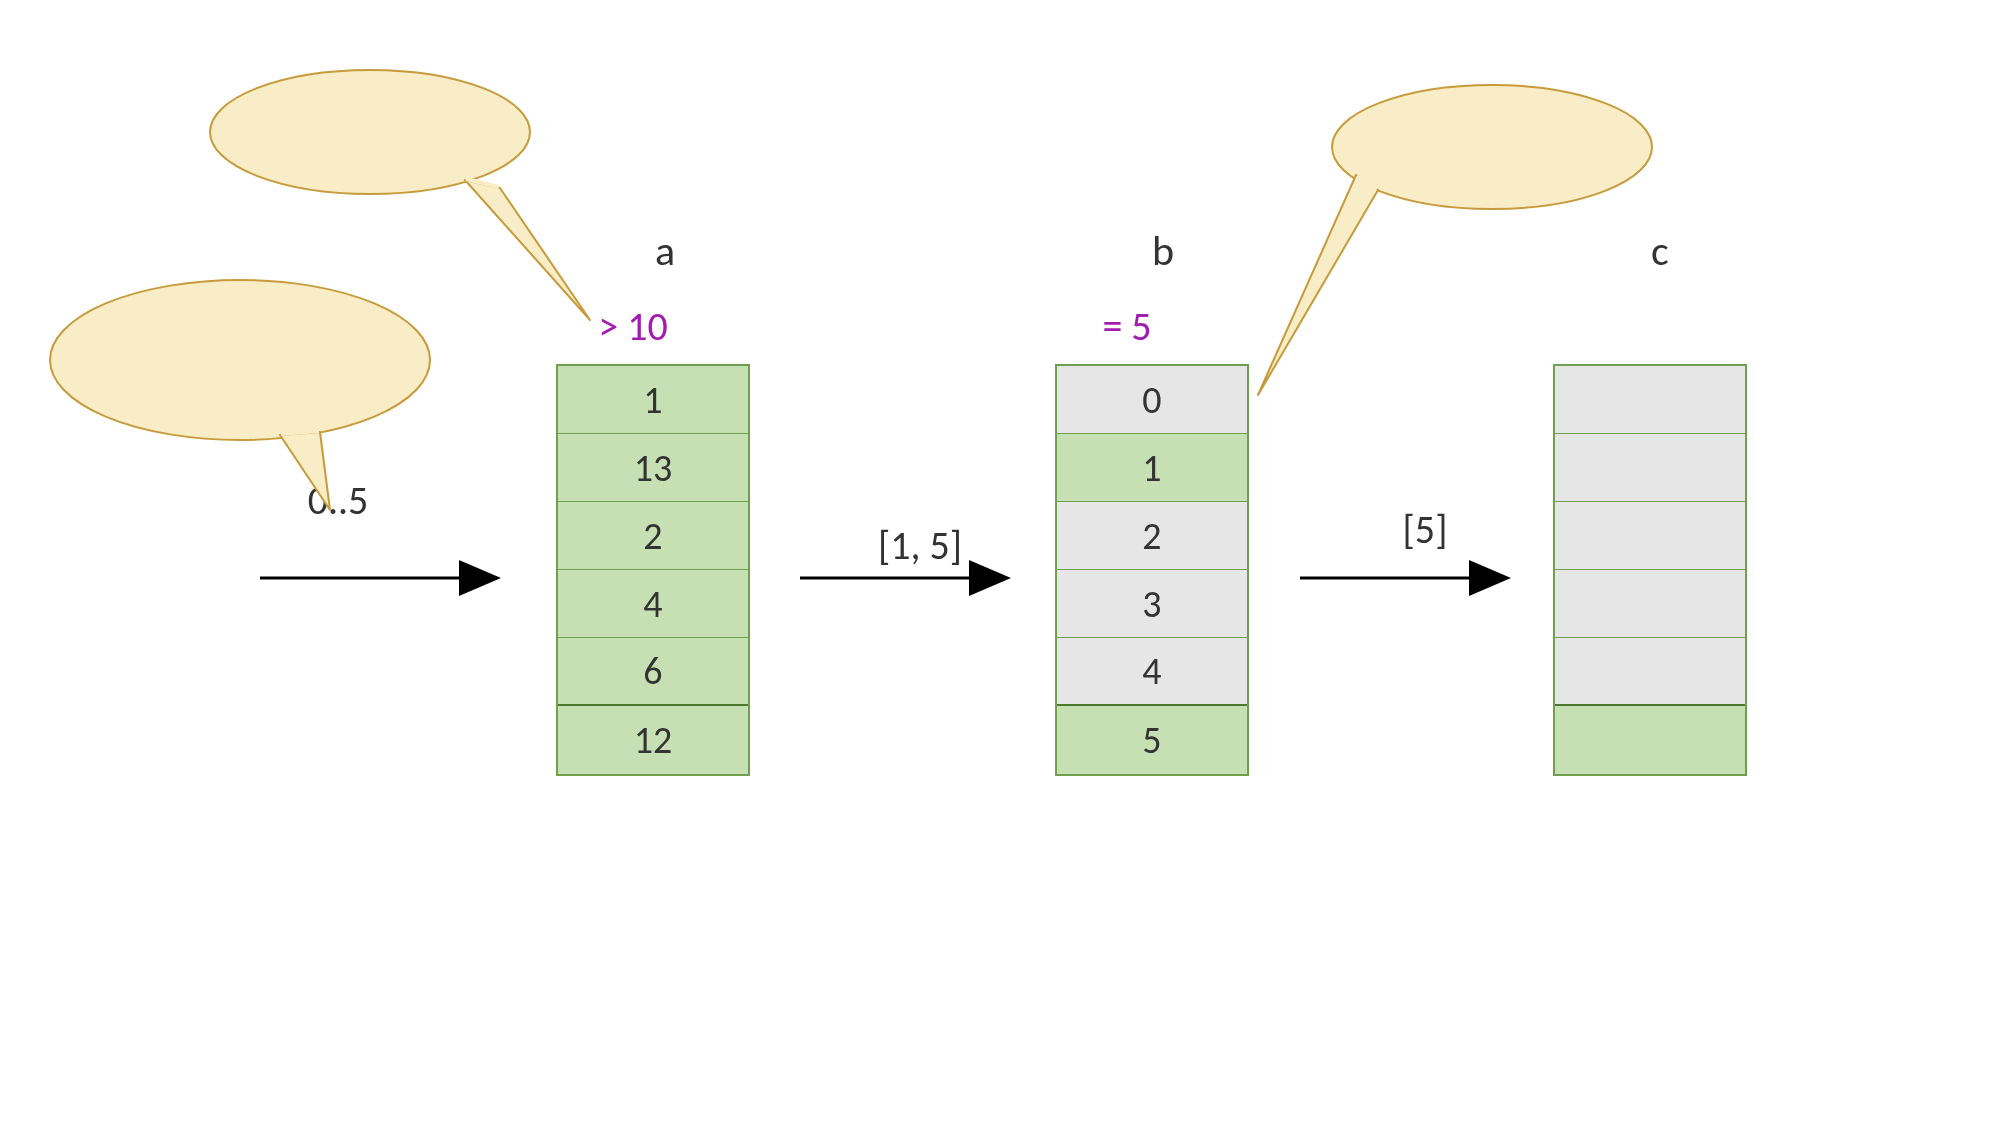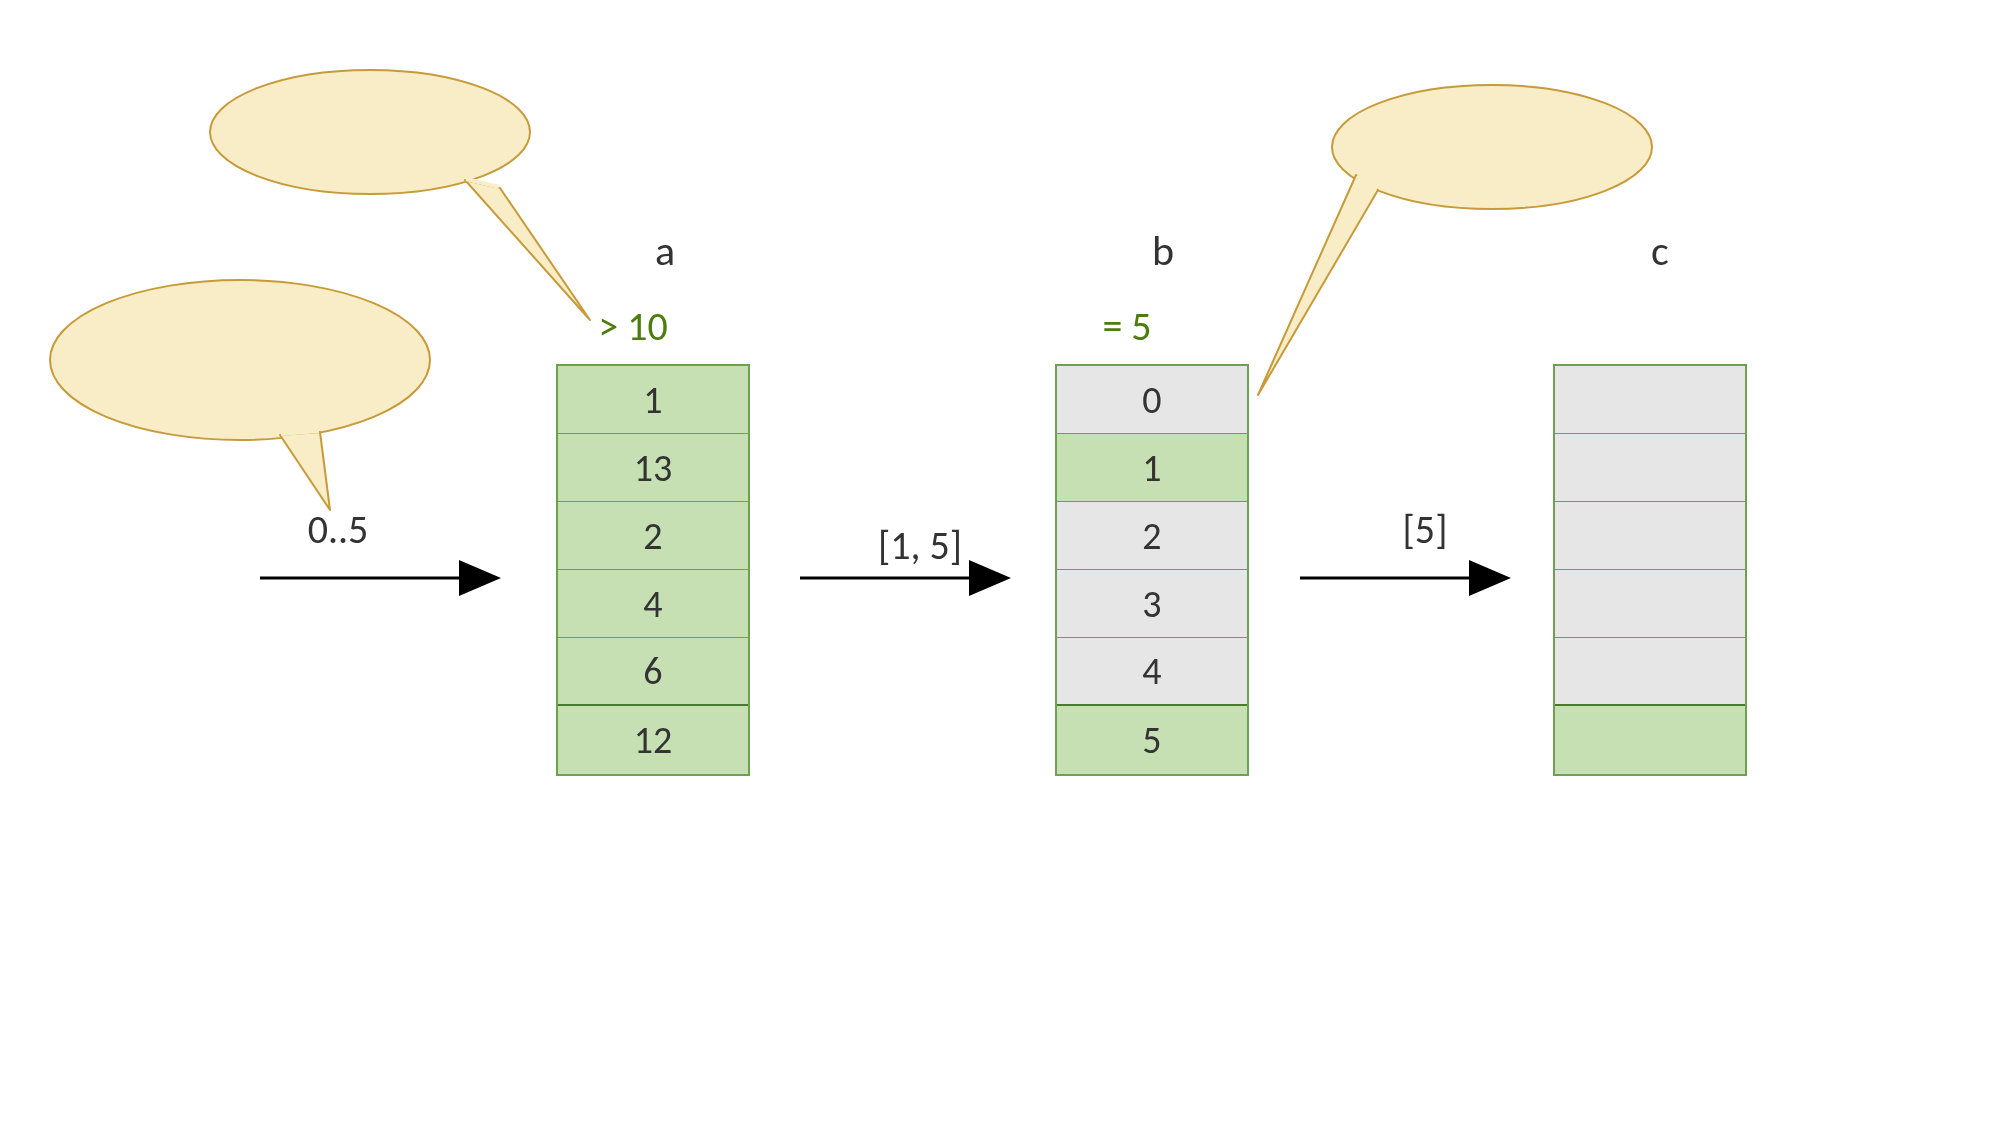--- a/index.html
+++ b/index.html
@@ -19,21 +19,21 @@
   .col-header {
     position: absolute;
     font-size: 42px;
     color: #333;
     text-align: center;
     width: 200px;
   }
   .filter-label {
     position: absolute;
     font-size: 40px;
-    color: #4d7c0f;
+    color: #a21caf;
     text-align: center;
     width: 200px;
   }
   .column {
     position: absolute;
     top: 364px;
     width: 194px;
     border: 2px solid #6ea04f;
     box-sizing: border-box;
   }
@@ -77,21 +77,21 @@
 <div class="canvas">
 
   <div class="col-header" style="left:565px; top:225px;">a</div>
   <div class="col-header" style="left:1063px; top:225px;">b</div>
   <div class="col-header" style="left:1560px; top:225px;">c</div>
 
   <div class="filter-label" style="left:533px; top:302px;">&gt; 10</div>
   <div class="filter-label" style="left:1027px; top:302px;">= 5</div>
   <div class="filter-label" style="left:1527px; top:302px;"></div>
 
-  <div class="arrow-txt" style="left:293px; top:505px; width:90px;">0..5</div>
+  <div class="arrow-txt" style="left:293px; top:476px; width:90px;">0..5</div>
   <div class="arrow-txt" style="left:860px; top:505px; width:120px;margin-top:16px;">[1, 5]</div>
   <div class="arrow-txt" style="left:1385px; top:505px; width:80px;">[5]</div>
 
   <div class="column" style="left:556px;">
     <div class="cell green">1</div>
     <div class="cell green">13</div>
     <div class="cell green">2</div>
     <div class="cell green">4</div>
     <div class="cell green">6</div>
     <div class="cell green">12</div>

